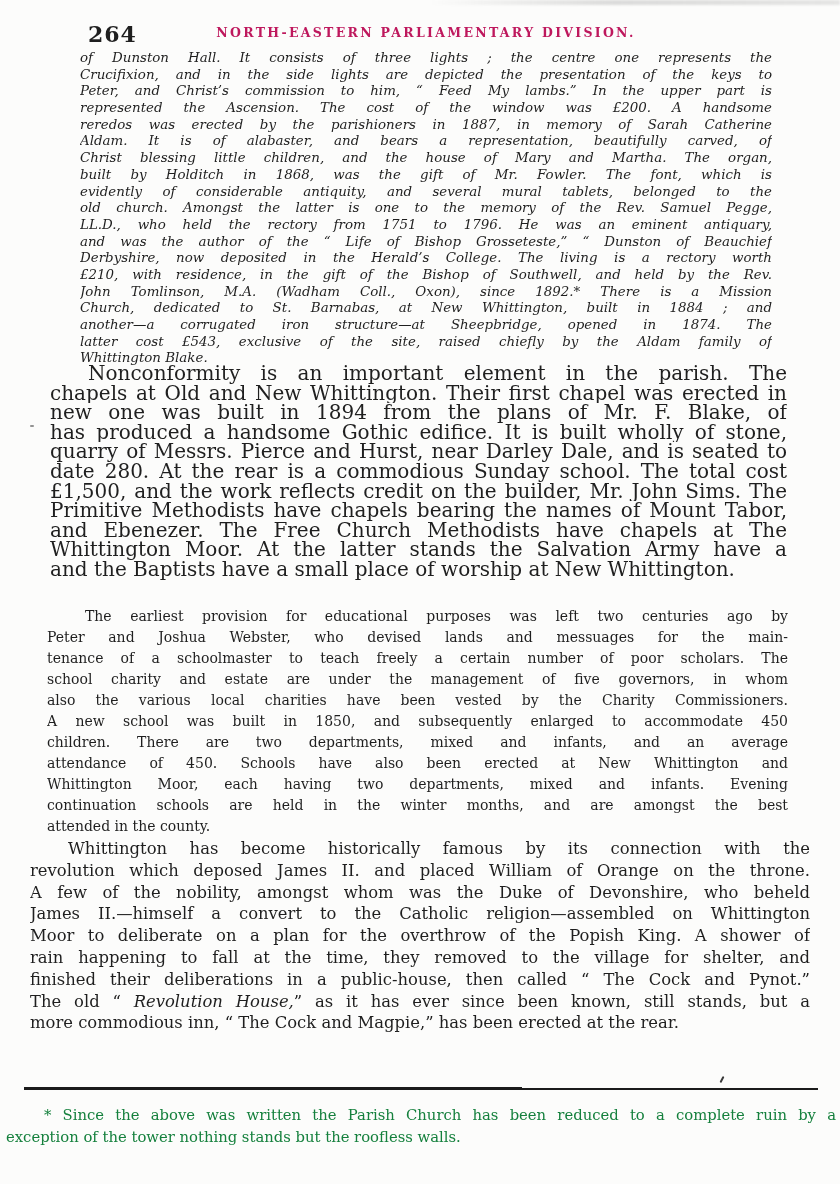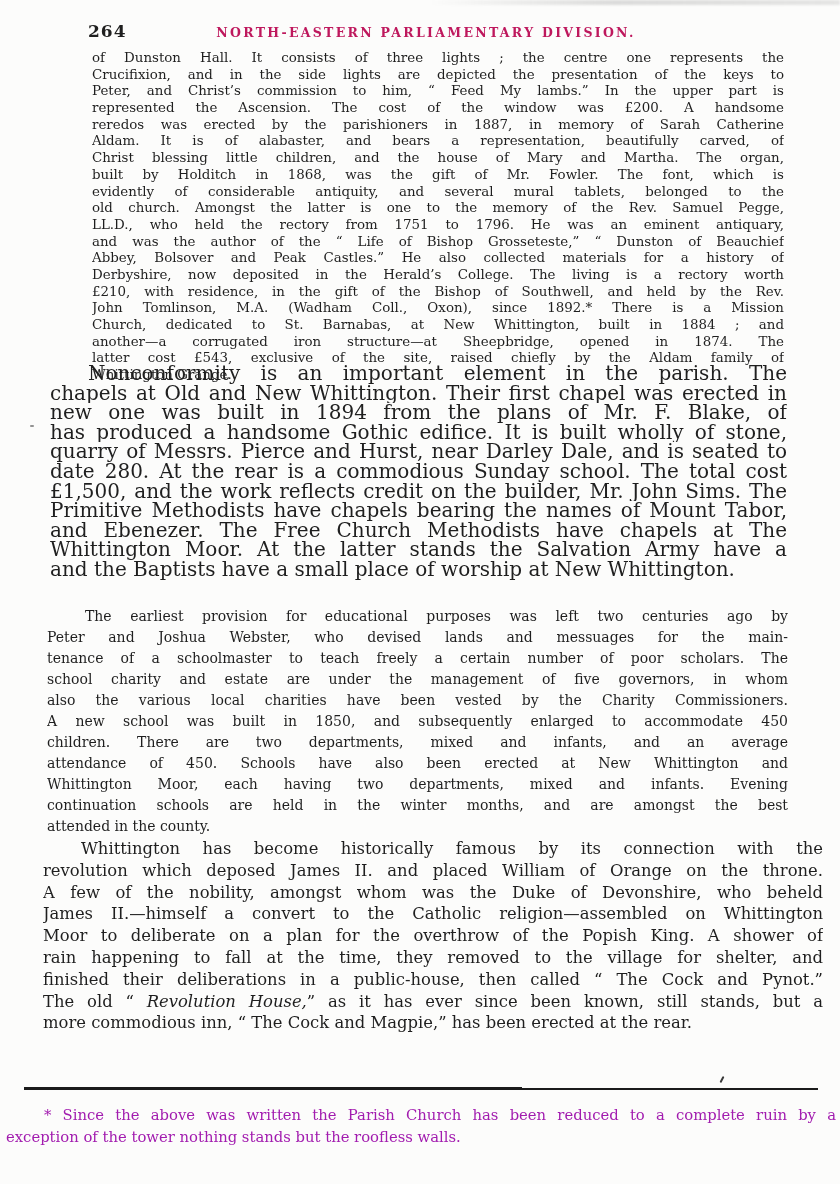--- a/index.html
+++ b/index.html
@@ -4,42 +4,42 @@
 <style>
   html,body { margin:0; padding:0; background:#e8e8e6; }
   .page {
     position:relative; width:840px; height:1184px; margin:0 auto;
     background:#fcfcfb; overflow:hidden;
     font-family:"DejaVu Serif", "Liberation Serif", serif;
     color:#1f1f1f;
   }
   .pageno {
     position:absolute; left:88px; top:21px;
-    font-size:17px; font-weight:700; letter-spacing:1px;
+    font-size:22px; font-weight:700; letter-spacing:1px;
   }
   .running-header {
     position:absolute; left:80px; top:25px; width:692px;
     text-align:center; font-size:12.5px; font-weight:700; letter-spacing:2.3px;
     color:#be185d; white-space:nowrap;
   }
   .para { position:absolute; }
   .ln { text-align:justify; text-align-last:justify; overflow:hidden; }
   .ln.last { text-align-last:left; }
   .ln.first { text-indent:38px; }
   .it { font-style:italic; }
 
-  #p0 { top:50px;  left:92px; width:692px; font-size:13.4px; }
+  #p0 { top:50px;  left:80px; width:692px; font-size:13.4px;font-style:italic; }
   #p0 .ln { height:16.7px; line-height:16.7px; }
   #p1 { top:364px; left:50px; width:737px; font-size:20px; }
   #p1 .ln { height:19.6px; line-height:19.6px; }
   #p2 { top:606px; left:47px; width:741px; font-size:14px; }
   #p2 .ln { height:21px; line-height:21px; }
-  #p3 { top:838px; left:30px; width:780px; font-size:16.4px;margin-left:13px; }
+  #p3 { top:838px; left:30px; width:780px; font-size:16.4px; }
   #p3 .ln { height:21.8px; line-height:21.8px; }
-  #p4 { top:1104px; left:6px; width:830px; font-size:14.8px; color:#a21caf; }
+  #p4 { top:1104px; left:6px; width:830px; font-size:14.8px; color:#15803d; }
   #p4 .ln { height:22px; line-height:22px; }
 
   .rule-left  { position:absolute; left:24px;  top:1087px; width:498px; height:3px;   background:#1b1b1b; }
   .rule-right { position:absolute; left:522px; top:1088px; width:296px; height:2.4px; background:#1b1b1b; }
 
   .smudge-top {
     position:absolute; top:0; left:430px; width:410px; height:5px;
     background:linear-gradient(90deg, rgba(110,110,110,0) 0%, rgba(105,105,105,.22) 45%, rgba(100,100,100,.15) 100%);
     filter:blur(1px);
   }
@@ -66,28 +66,27 @@
       <div class="ln">Peter, and Christ’s commission to him, “ Feed My lambs.” In the upper part is</div>
       <div class="ln">represented the Ascension. The cost of the window was £200. A handsome</div>
       <div class="ln">reredos was erected by the parishioners in 1887, in memory of Sarah Catherine</div>
       <div class="ln">Aldam. It is of alabaster, and bears a representation, beautifully carved, of</div>
       <div class="ln">Christ blessing little children, and the house of Mary and Martha. The organ,</div>
       <div class="ln">built by Holditch in 1868, was the gift of Mr. Fowler. The font, which is</div>
       <div class="ln">evidently of considerable antiquity, and several mural tablets, belonged to the</div>
       <div class="ln">old church. Amongst the latter is one to the memory of the Rev. Samuel Pegge,</div>
       <div class="ln">LL.D., who held the rectory from 1751 to 1796. He was an eminent antiquary,</div>
       <div class="ln">and was the author of the “ Life of Bishop Grosseteste,” “ Dunston of Beauchief</div>
-      <div class="ln">Abbey, Bolsover and Peak Castles.” He also collected materials for a history of</div>
       <div class="ln">Derbyshire, now deposited in the Herald’s College. The living is a rectory worth</div>
       <div class="ln">£210, with residence, in the gift of the Bishop of Southwell, and held by the Rev.</div>
       <div class="ln">John Tomlinson, M.A. (Wadham Coll., Oxon), since 1892.* There is a Mission</div>
       <div class="ln">Church, dedicated to St. Barnabas, at New Whittington, built in 1884 ; and</div>
       <div class="ln">another—a corrugated iron structure—at Sheepbridge, opened in 1874. The</div>
       <div class="ln">latter cost £543, exclusive of the site, raised chiefly by the Aldam family of</div>
-      <div class="ln last">Whittington Grange.</div>
+      <div class="ln last">Whittington Blake.</div>
     </div>
   <div class="para" id="p1">
       <div class="ln first">Nonconformity is an important element in the parish. The Wesleyans have</div>
       <div class="ln">chapels at Old and New Whittington. Their first chapel was erected in 1828. A</div>
       <div class="ln">new one was built in 1894 from the plans of Mr. F. Blake, of Chesterfield, who</div>
       <div class="ln">has produced a handsome Gothic edifice. It is built wholly of stone, from the</div>
       <div class="ln">quarry of Messrs. Pierce and Hurst, near Darley Dale, and is seated to accommo-</div>
       <div class="ln">date 280. At the rear is a commodious Sunday school. The total cost was</div>
       <div class="ln">£1,500, and the work reflects credit on the builder, Mr. John Sims. The</div>
       <div class="ln">Primitive Methodists have chapels bearing the names of Mount Tabor, Bethel,</div>

